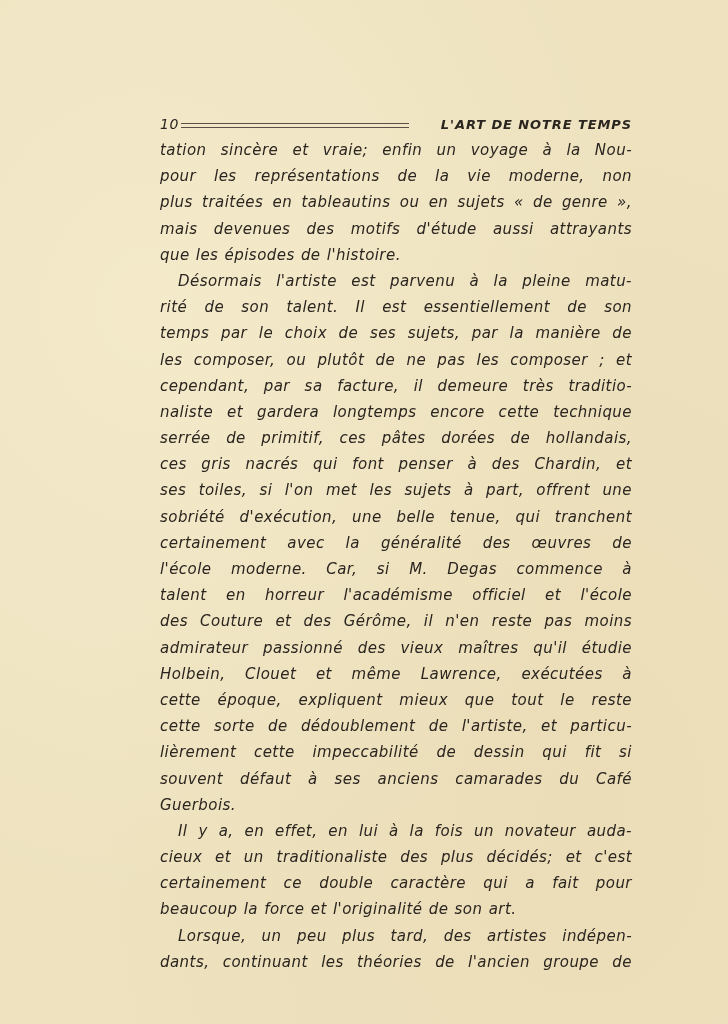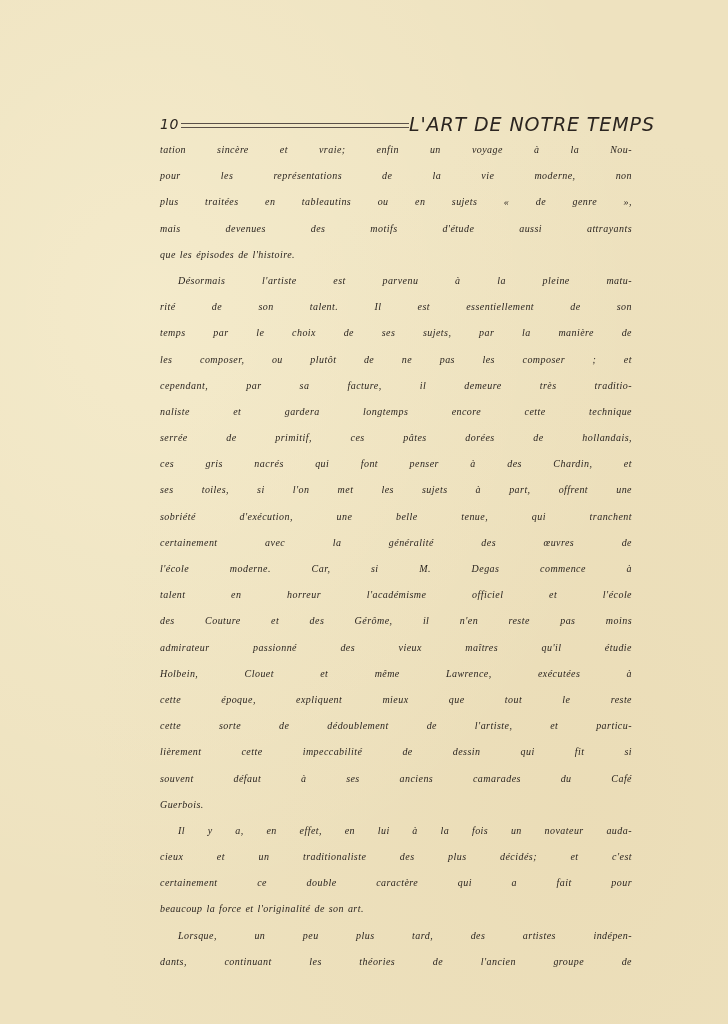--- a/index.html
+++ b/index.html
@@ -40,38 +40,38 @@
       flex: 0 0 228px;
       height: 3px;
       border-top: 1px solid #5a5048;
       border-bottom: 1px solid #5a5048;
       margin-right: auto;
       margin-top: 2px;
     }
     .head-title {
       flex: 0 0 auto;
       text-transform: uppercase;
-      font-size: 19px;
+      font-size: 13px;
       letter-spacing: 0.9px;
+      font-weight: bold;
     }
     .body-text {
       margin-top: 0px;
     }
     .line {
       display: block;
       height: 26.2px;
       line-height: 26.2px;
       font-style: italic;
-      font-size: 10px;
+      font-size: 15px;
       letter-spacing: 0.45px;
       white-space: nowrap;
       text-align: justify;
       text-align-last: justify;
       word-spacing: 1px;
-      font-family: Liberation Serif, serif;
     }
     .line.last {
       text-align-last: left;
     }
     .line.indent {
       padding-left: 18px;
     }
   </style>
 </head>
 <body>

